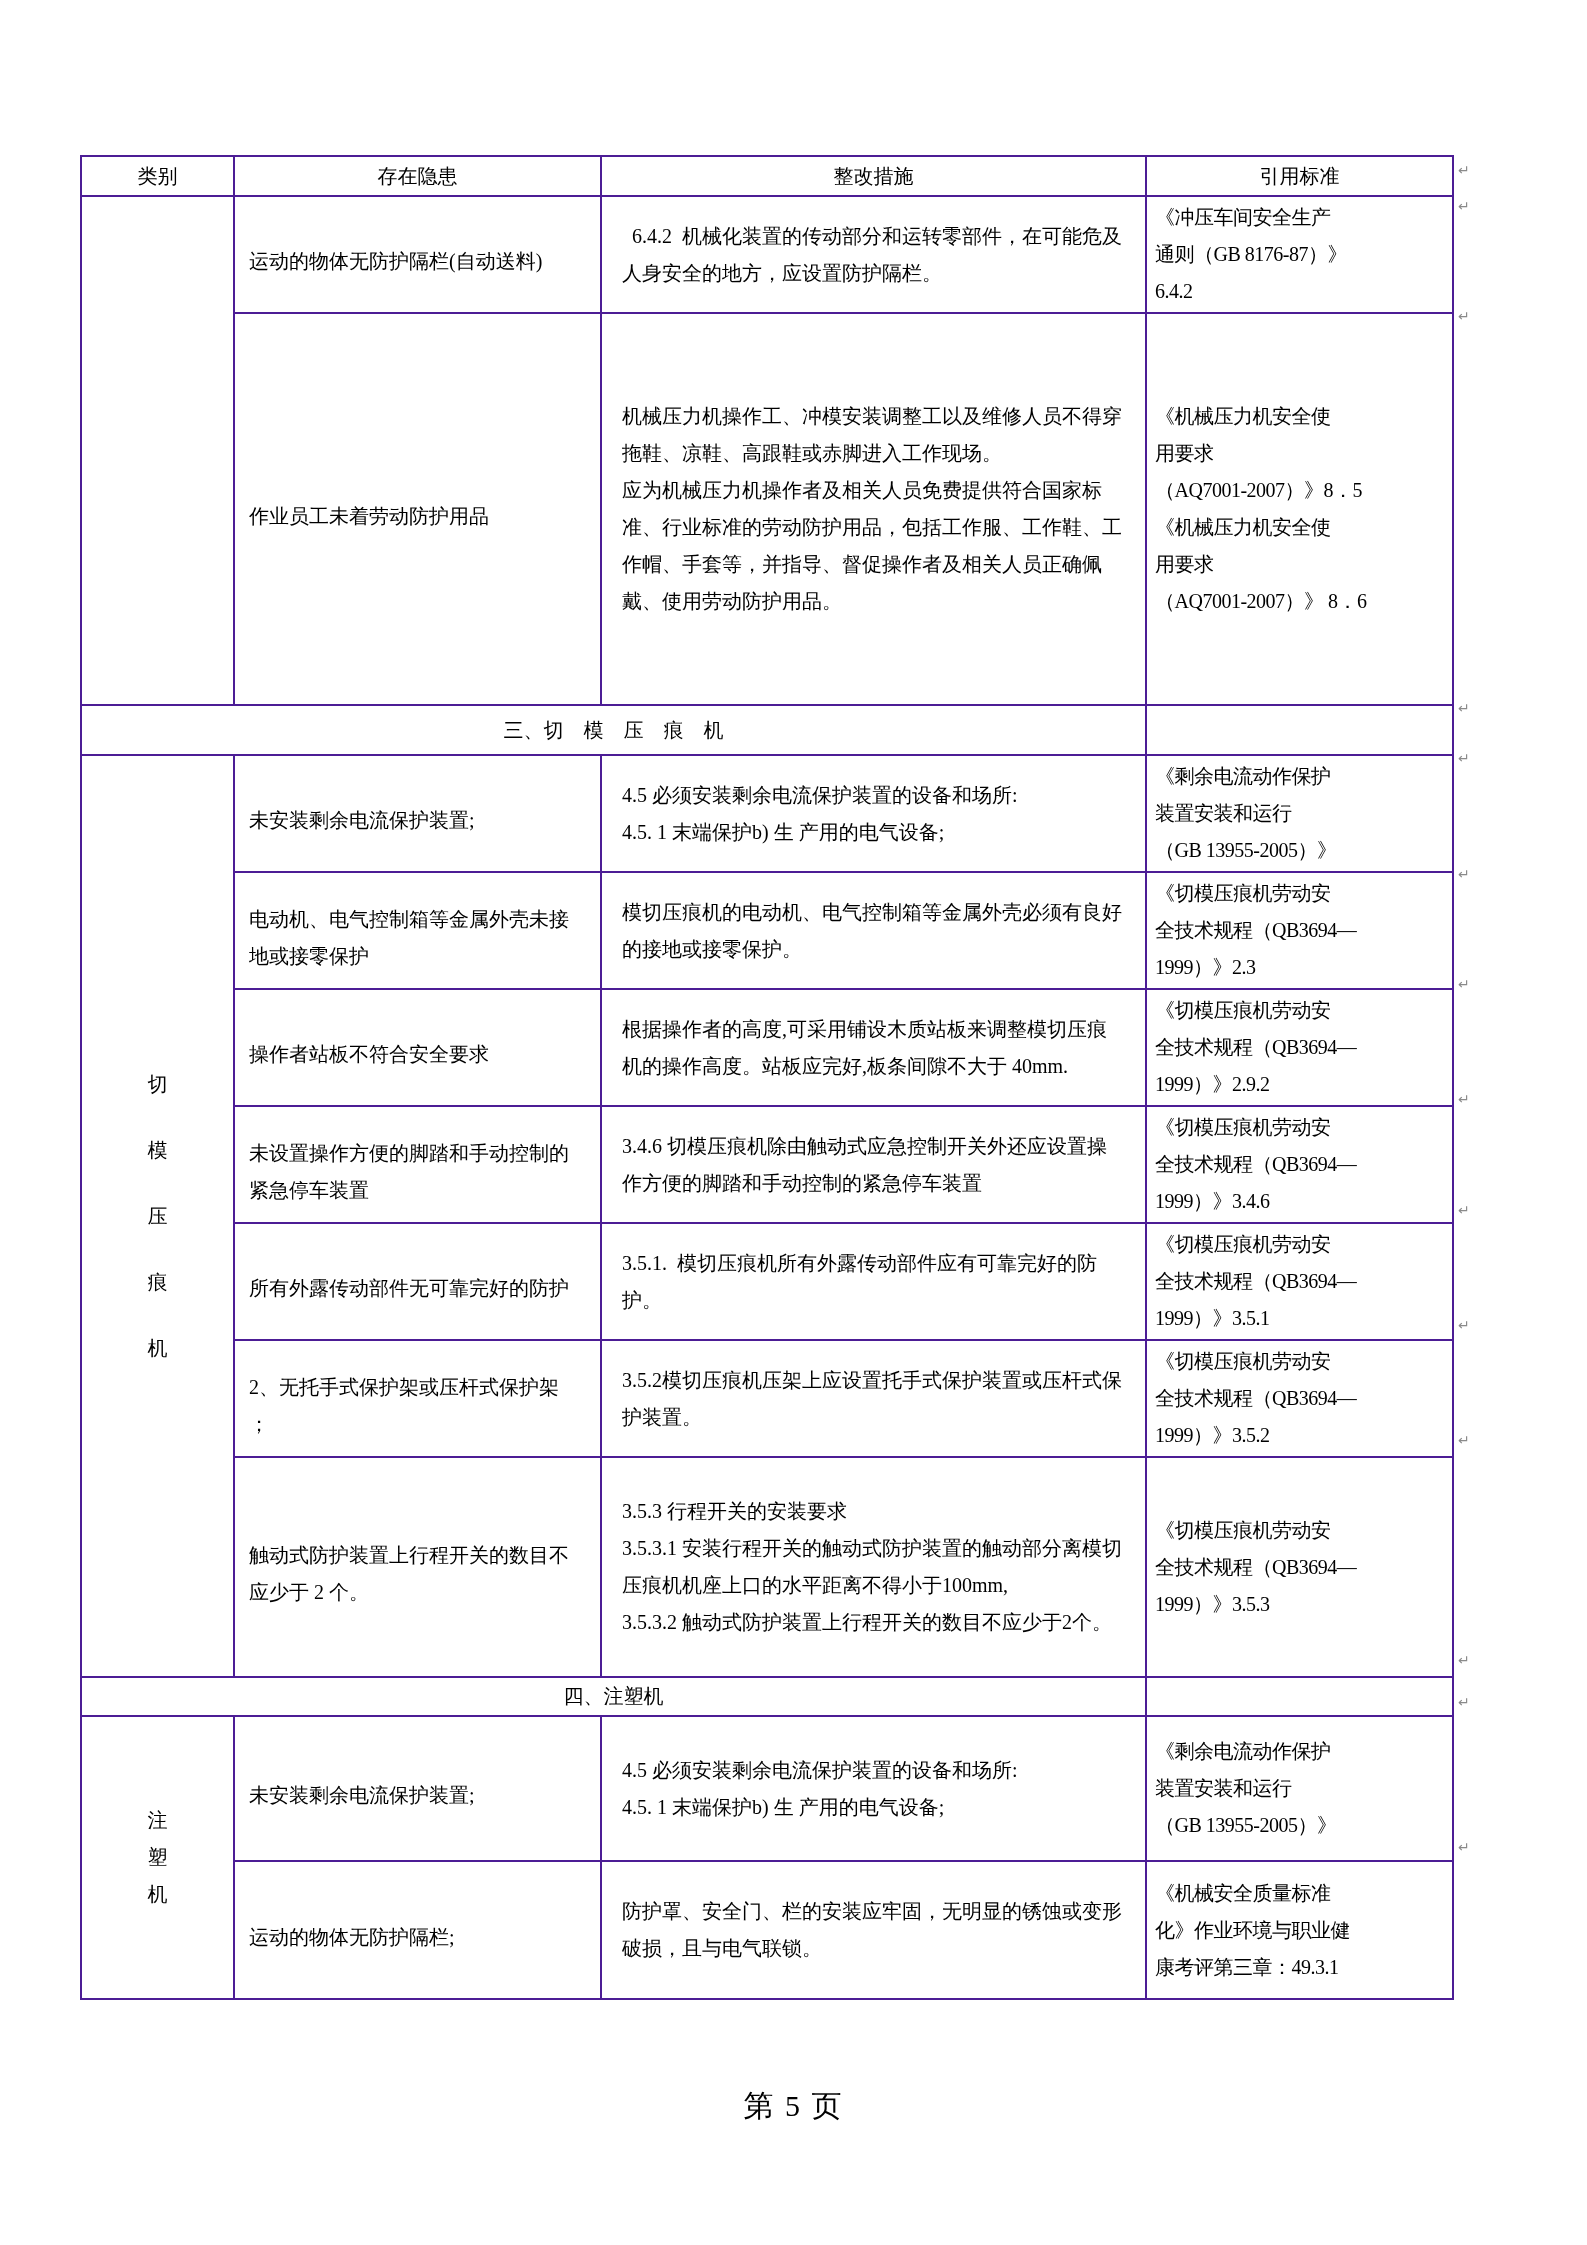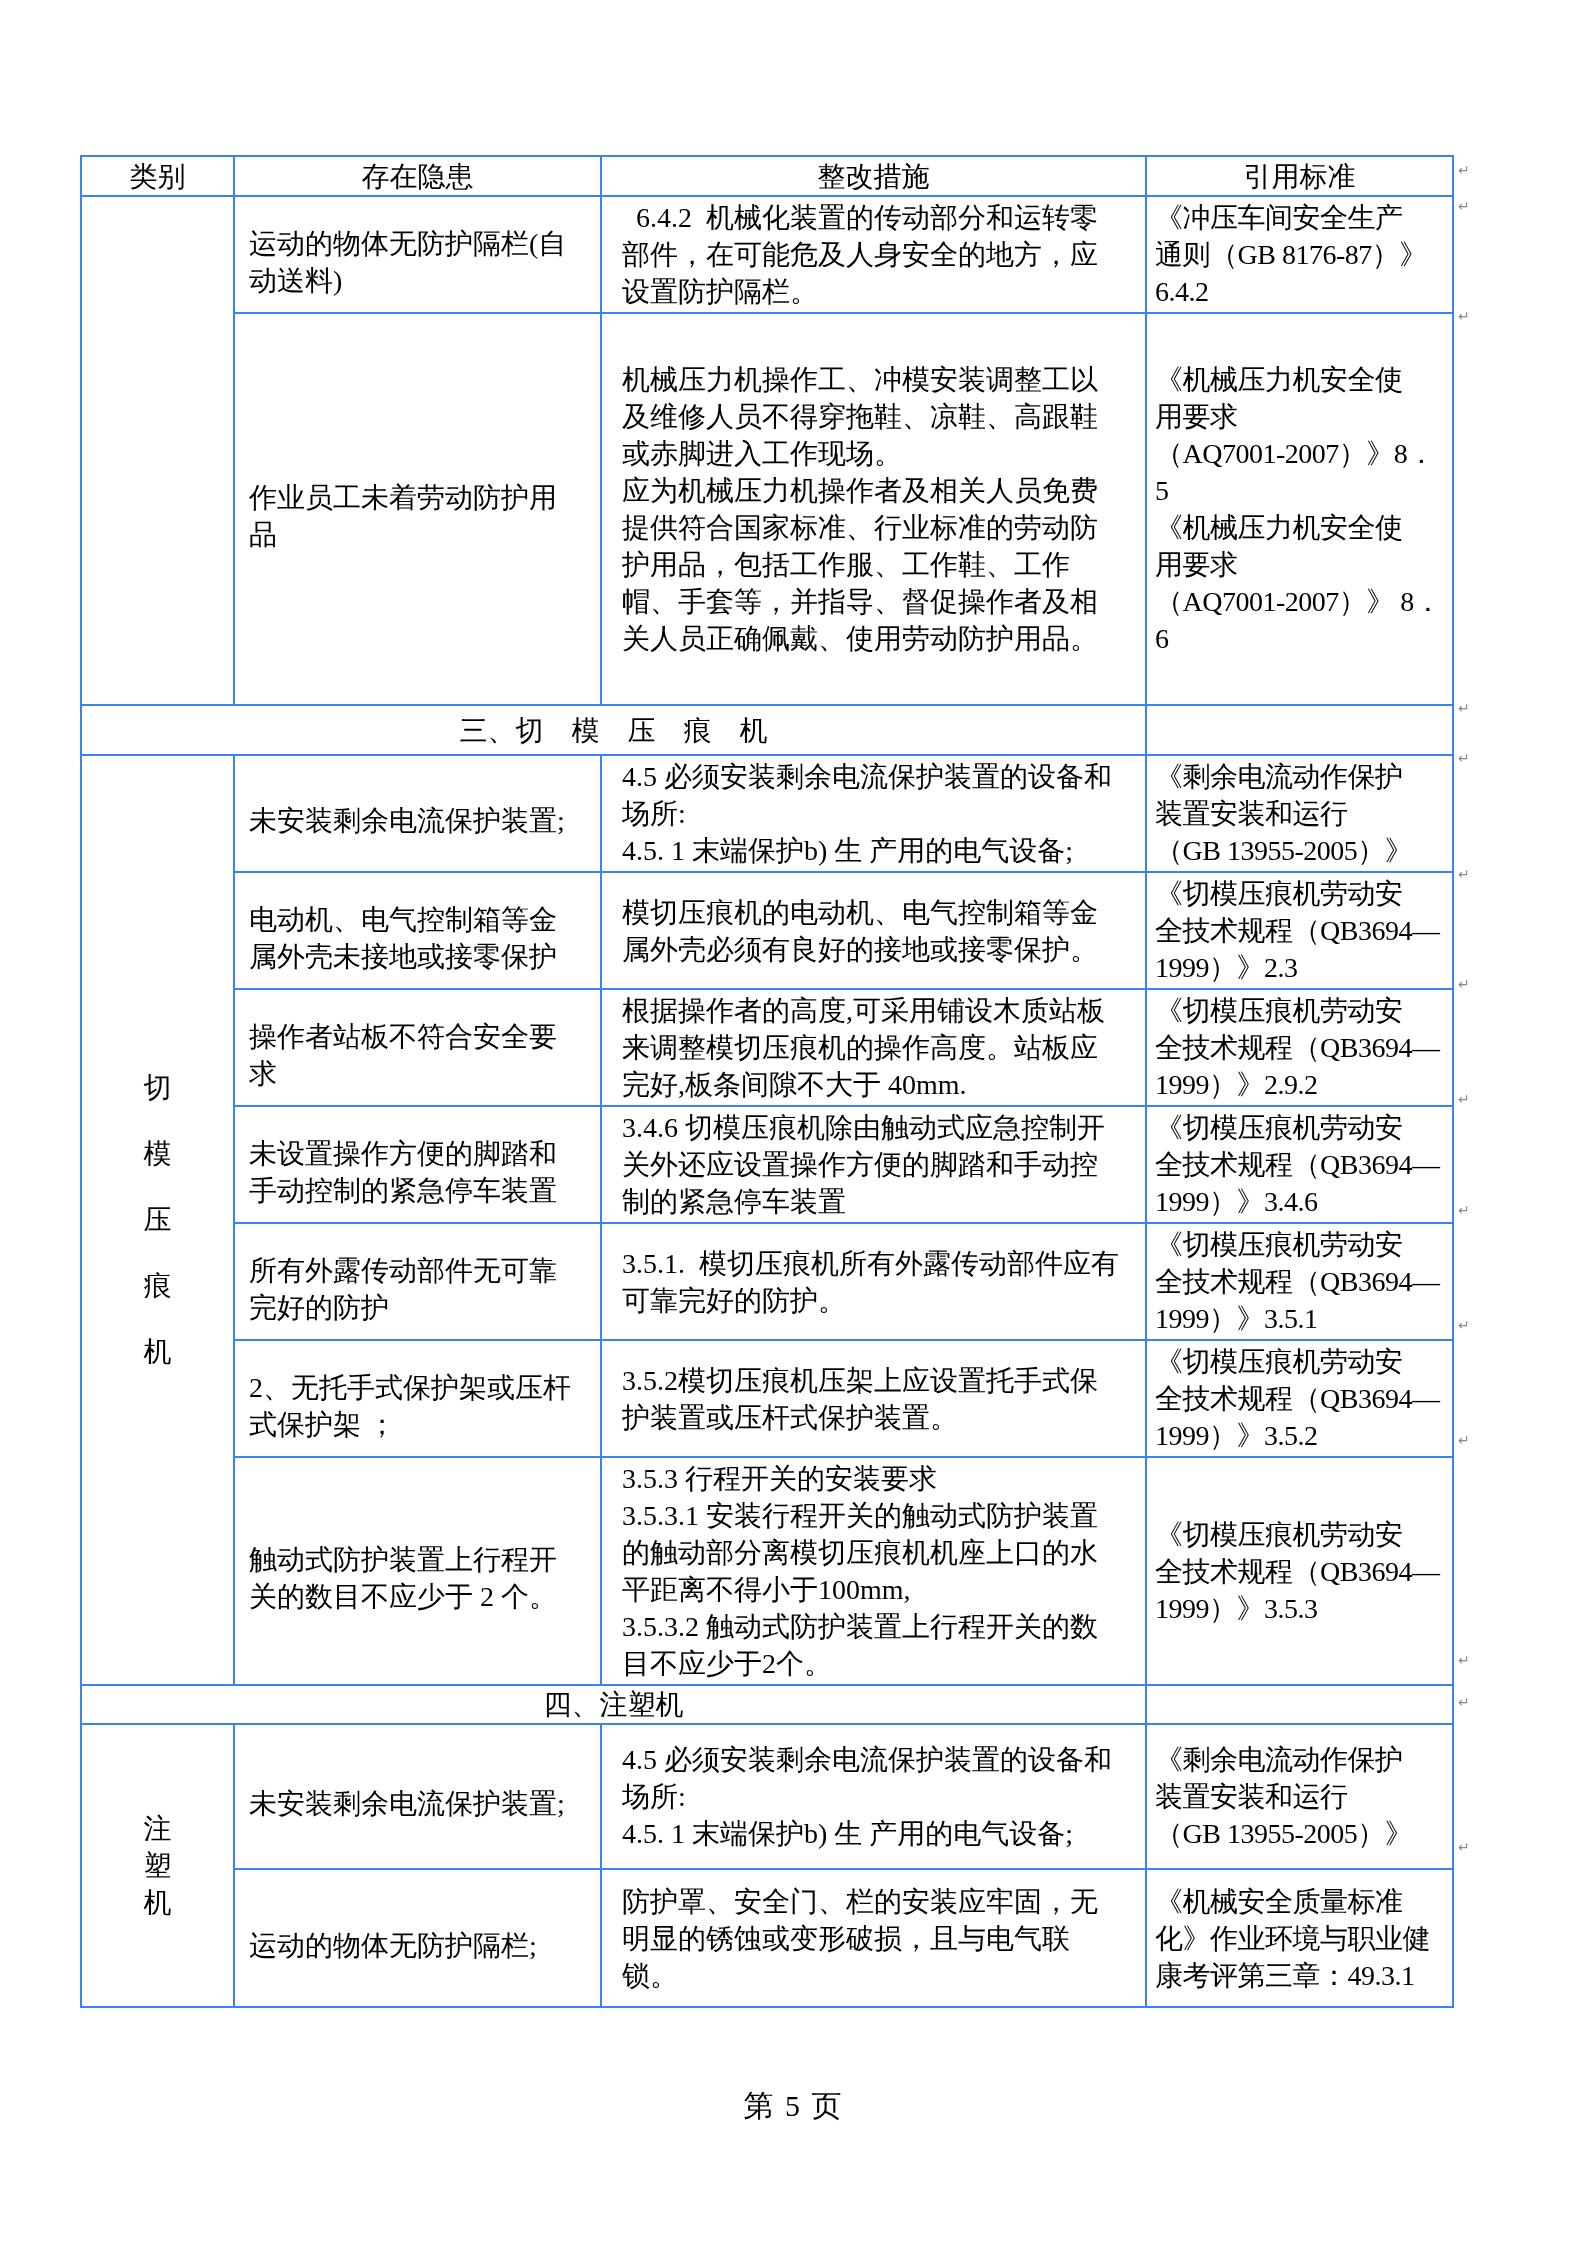--- a/index.html
+++ b/index.html
@@ -6,22 +6,22 @@
   body{
     width:1587px;height:2245px;background:#ffffff;position:relative;
     font-family:"Liberation Serif","DejaVu Serif",serif;color:#000;
     overflow:hidden;
   }
   table.doc{
     position:absolute;left:80px;top:155px;width:1372px;
     border-collapse:collapse;table-layout:fixed;
   }
   table.doc td, table.doc th{
-    border:2px solid #3b82f6;
-    font-size:28px;line-height:37px;font-weight:normal;
+    border:2px solid #4c1d95;
+    font-size:20px;line-height:37px;font-weight:normal;
     vertical-align:middle;overflow:hidden;
   }
   th.hd{height:38px;text-align:center;padding:0;}
   td.cat{ text-align:center;padding:8px;}
   td.cat .vtext{display:inline-block;width:1.15em;word-break:break-all;text-align:center;}
   td.cat-qmyj .vtext{line-height:66px;}
   td.cat-zsj .vtext{line-height:37px;}
   td.hazard{padding:16px 18px 2px 14px;}
   td.measure{padding:2px 20px;white-space:pre-wrap;}
   td.reference{

